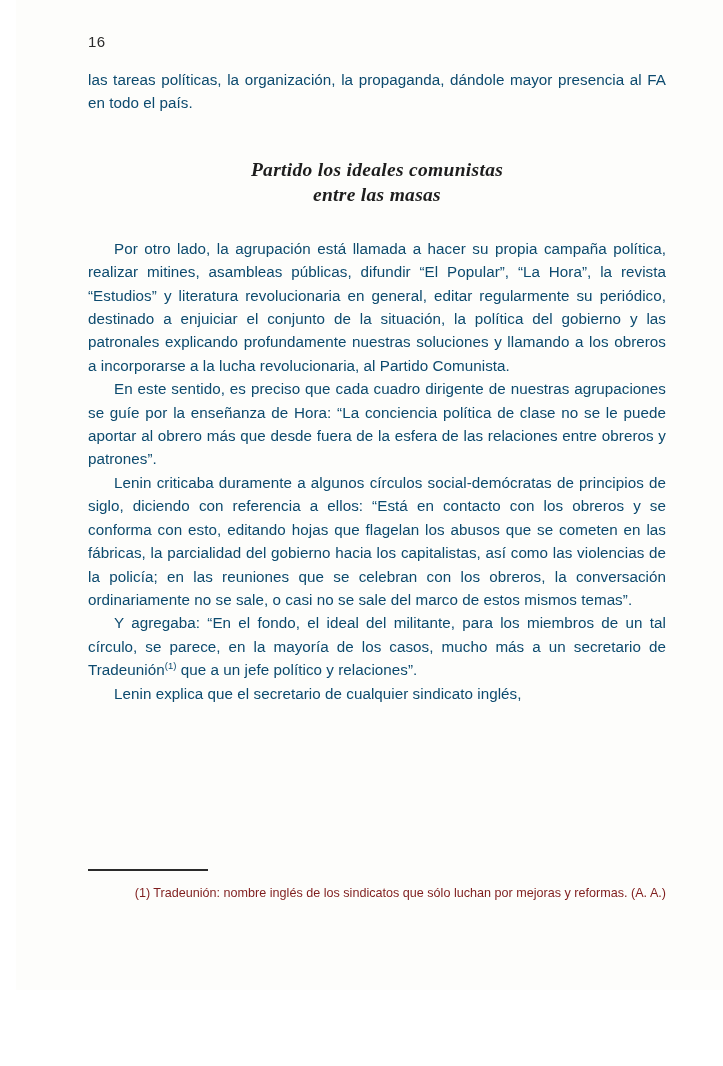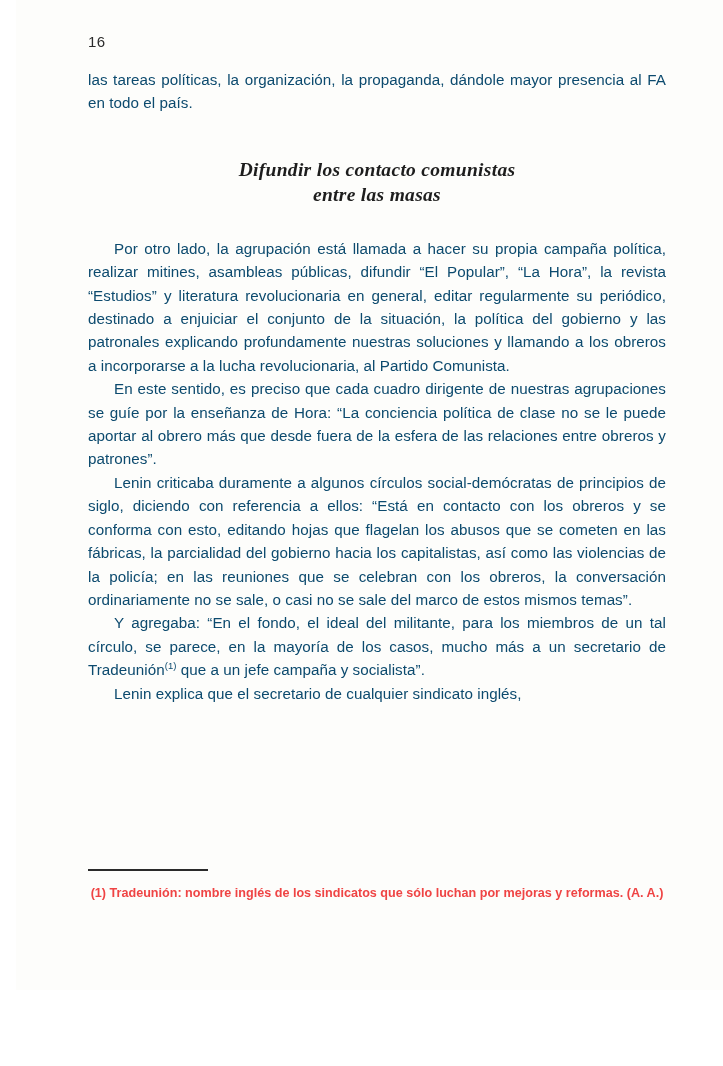--- a/index.html
+++ b/index.html
@@ -72,53 +72,52 @@
     height: 2px;
     background: #2a2a2a;
   }
   .footnote {
     position: absolute;
     top: 884px;
     left: 72px;
     width: 578px;
     font-size: 12.6px;
     line-height: 19px;
-    color: #ef4444;
-    text-align: center;
-    font-weight: bold;
+    color: #7f1d1d;
+    text-align: right;
   }
   sup {
     font-size: 9.5px;
     vertical-align: super;
     line-height: 0;
   }
 </style>
 </head>
 <body>
 
 <div class="page">
 
   <div class="page-number">16</div>
 
   <div class="content">
 
     <p class="lead">las tareas políticas, la organización, la propaganda, dándole mayor presencia al FA en todo el país.</p>
 
     <h2 class="section-title">
-      <span class="line1">Difundir los contacto comunistas</span>
+      <span class="line1">Partido los ideales comunistas</span>
       <span class="line2">entre las masas</span>
     </h2>
 
     <p class="indent">Por otro lado, la agrupación está llamada a hacer su propia campaña política, realizar mitines, asambleas públicas, difundir “El Popular”, “La Hora”, la revista “Estudios” y literatura revolucionaria en general, editar regularmente su periódico, destinado a enjuiciar el conjunto de la situación, la política del gobierno y las patronales explicando profundamente nuestras soluciones y llamando a los obreros a incorporarse a la lucha revolucionaria, al Partido Comunista.</p>
 
     <p class="indent">En este sentido, es preciso que cada cuadro dirigente de nuestras agrupaciones se guíe por la enseñanza de Hora: “La conciencia política de clase no se le puede aportar al obrero más que desde fuera de la esfera de las relaciones entre obreros y patrones”.</p>
 
     <p class="indent">Lenin criticaba duramente a algunos círculos social-demócratas de principios de siglo, diciendo con referencia a ellos: “Está en contacto con los obreros y se conforma con esto, editando hojas que flagelan los abusos que se cometen en las fábricas, la parcialidad del gobierno hacia los capitalistas, así como las violencias de la policía; en las reuniones que se celebran con los obreros, la conversación ordinariamente no se sale, o casi no se sale del marco de estos mismos temas”.</p>
 
-    <p class="indent"><span>Y agregaba: “En el fondo, el ideal del militante, para los miembros de un tal círculo, se parece, en la mayoría de los casos, mucho más a un secretario de Tradeunión</span><sup>(1)</sup><span> que a un jefe campaña y socialista”.</span></p>
+    <p class="indent"><span>Y agregaba: “En el fondo, el ideal del militante, para los miembros de un tal círculo, se parece, en la mayoría de los casos, mucho más a un secretario de Tradeunión</span><sup>(1)</sup><span> que a un jefe político y relaciones”.</span></p>
 
     <p class="indent">Lenin explica que el secretario de cualquier sindicato inglés,</p>
 
   </div>
 
   <div class="footnote-rule"></div>
 
   <div class="footnote">(1) Tradeunión: nombre inglés de los sindicatos que sólo luchan por mejoras y reformas. (A. A.)</div>
 
 </div>

